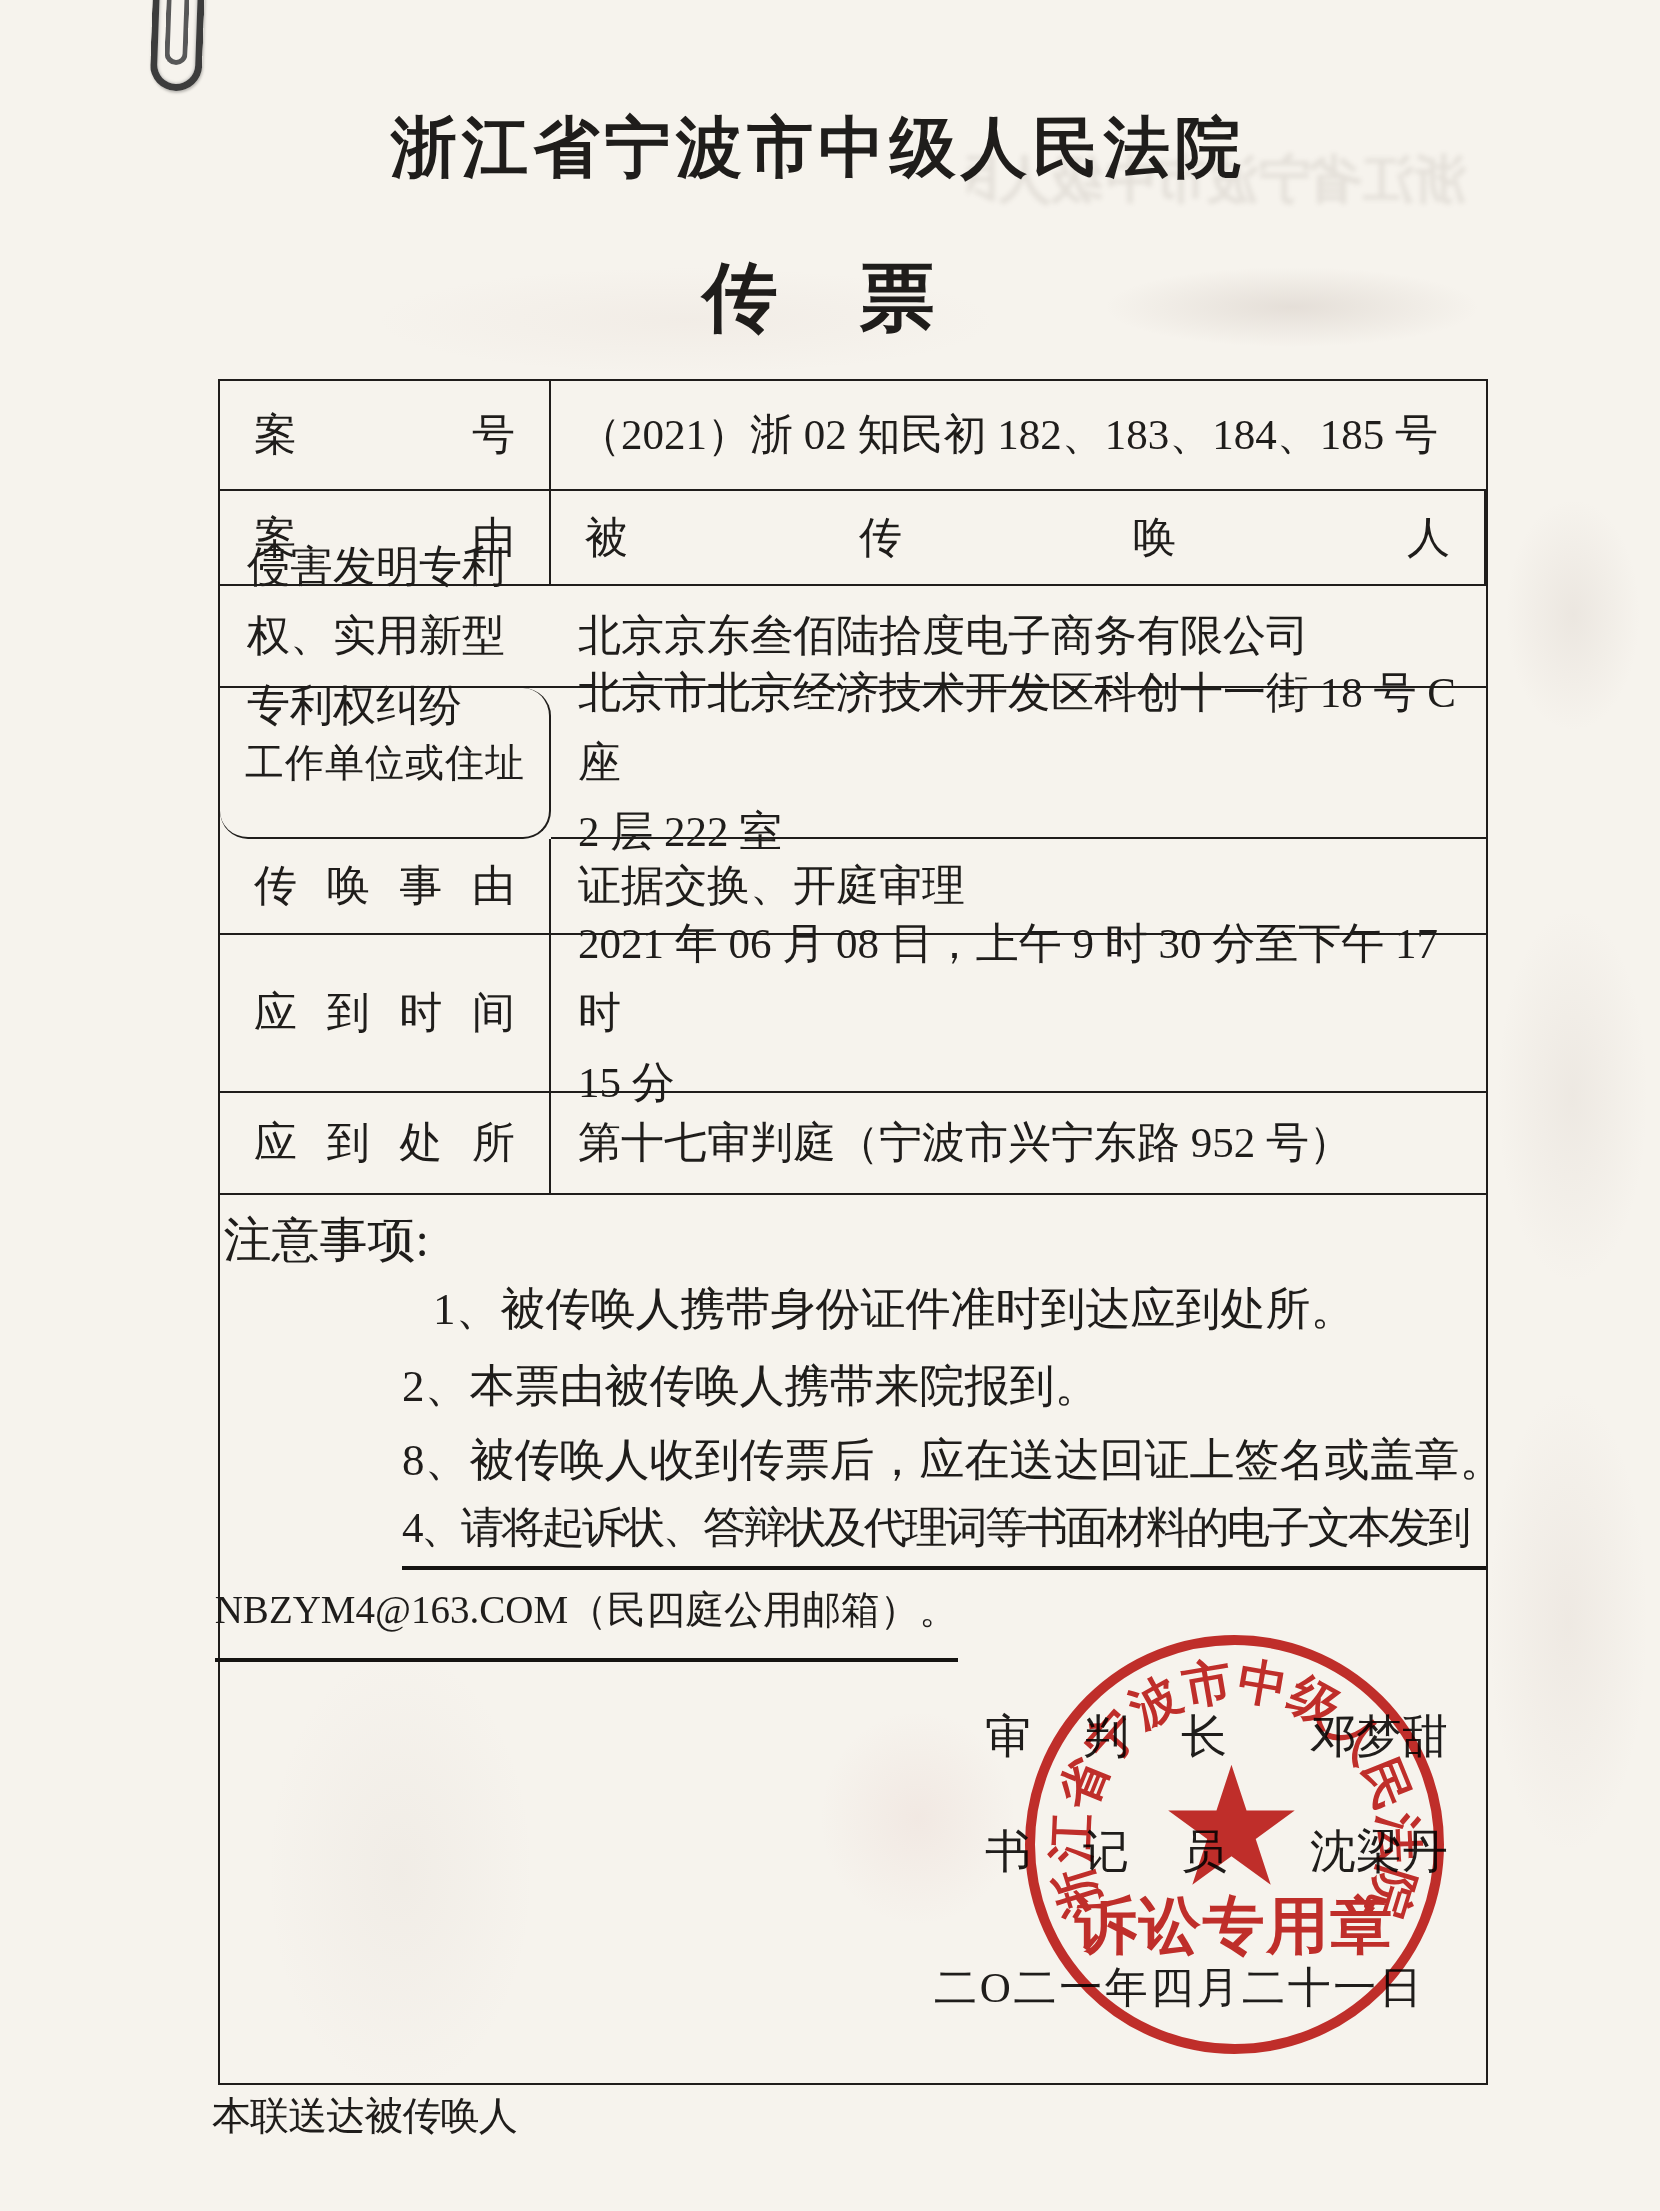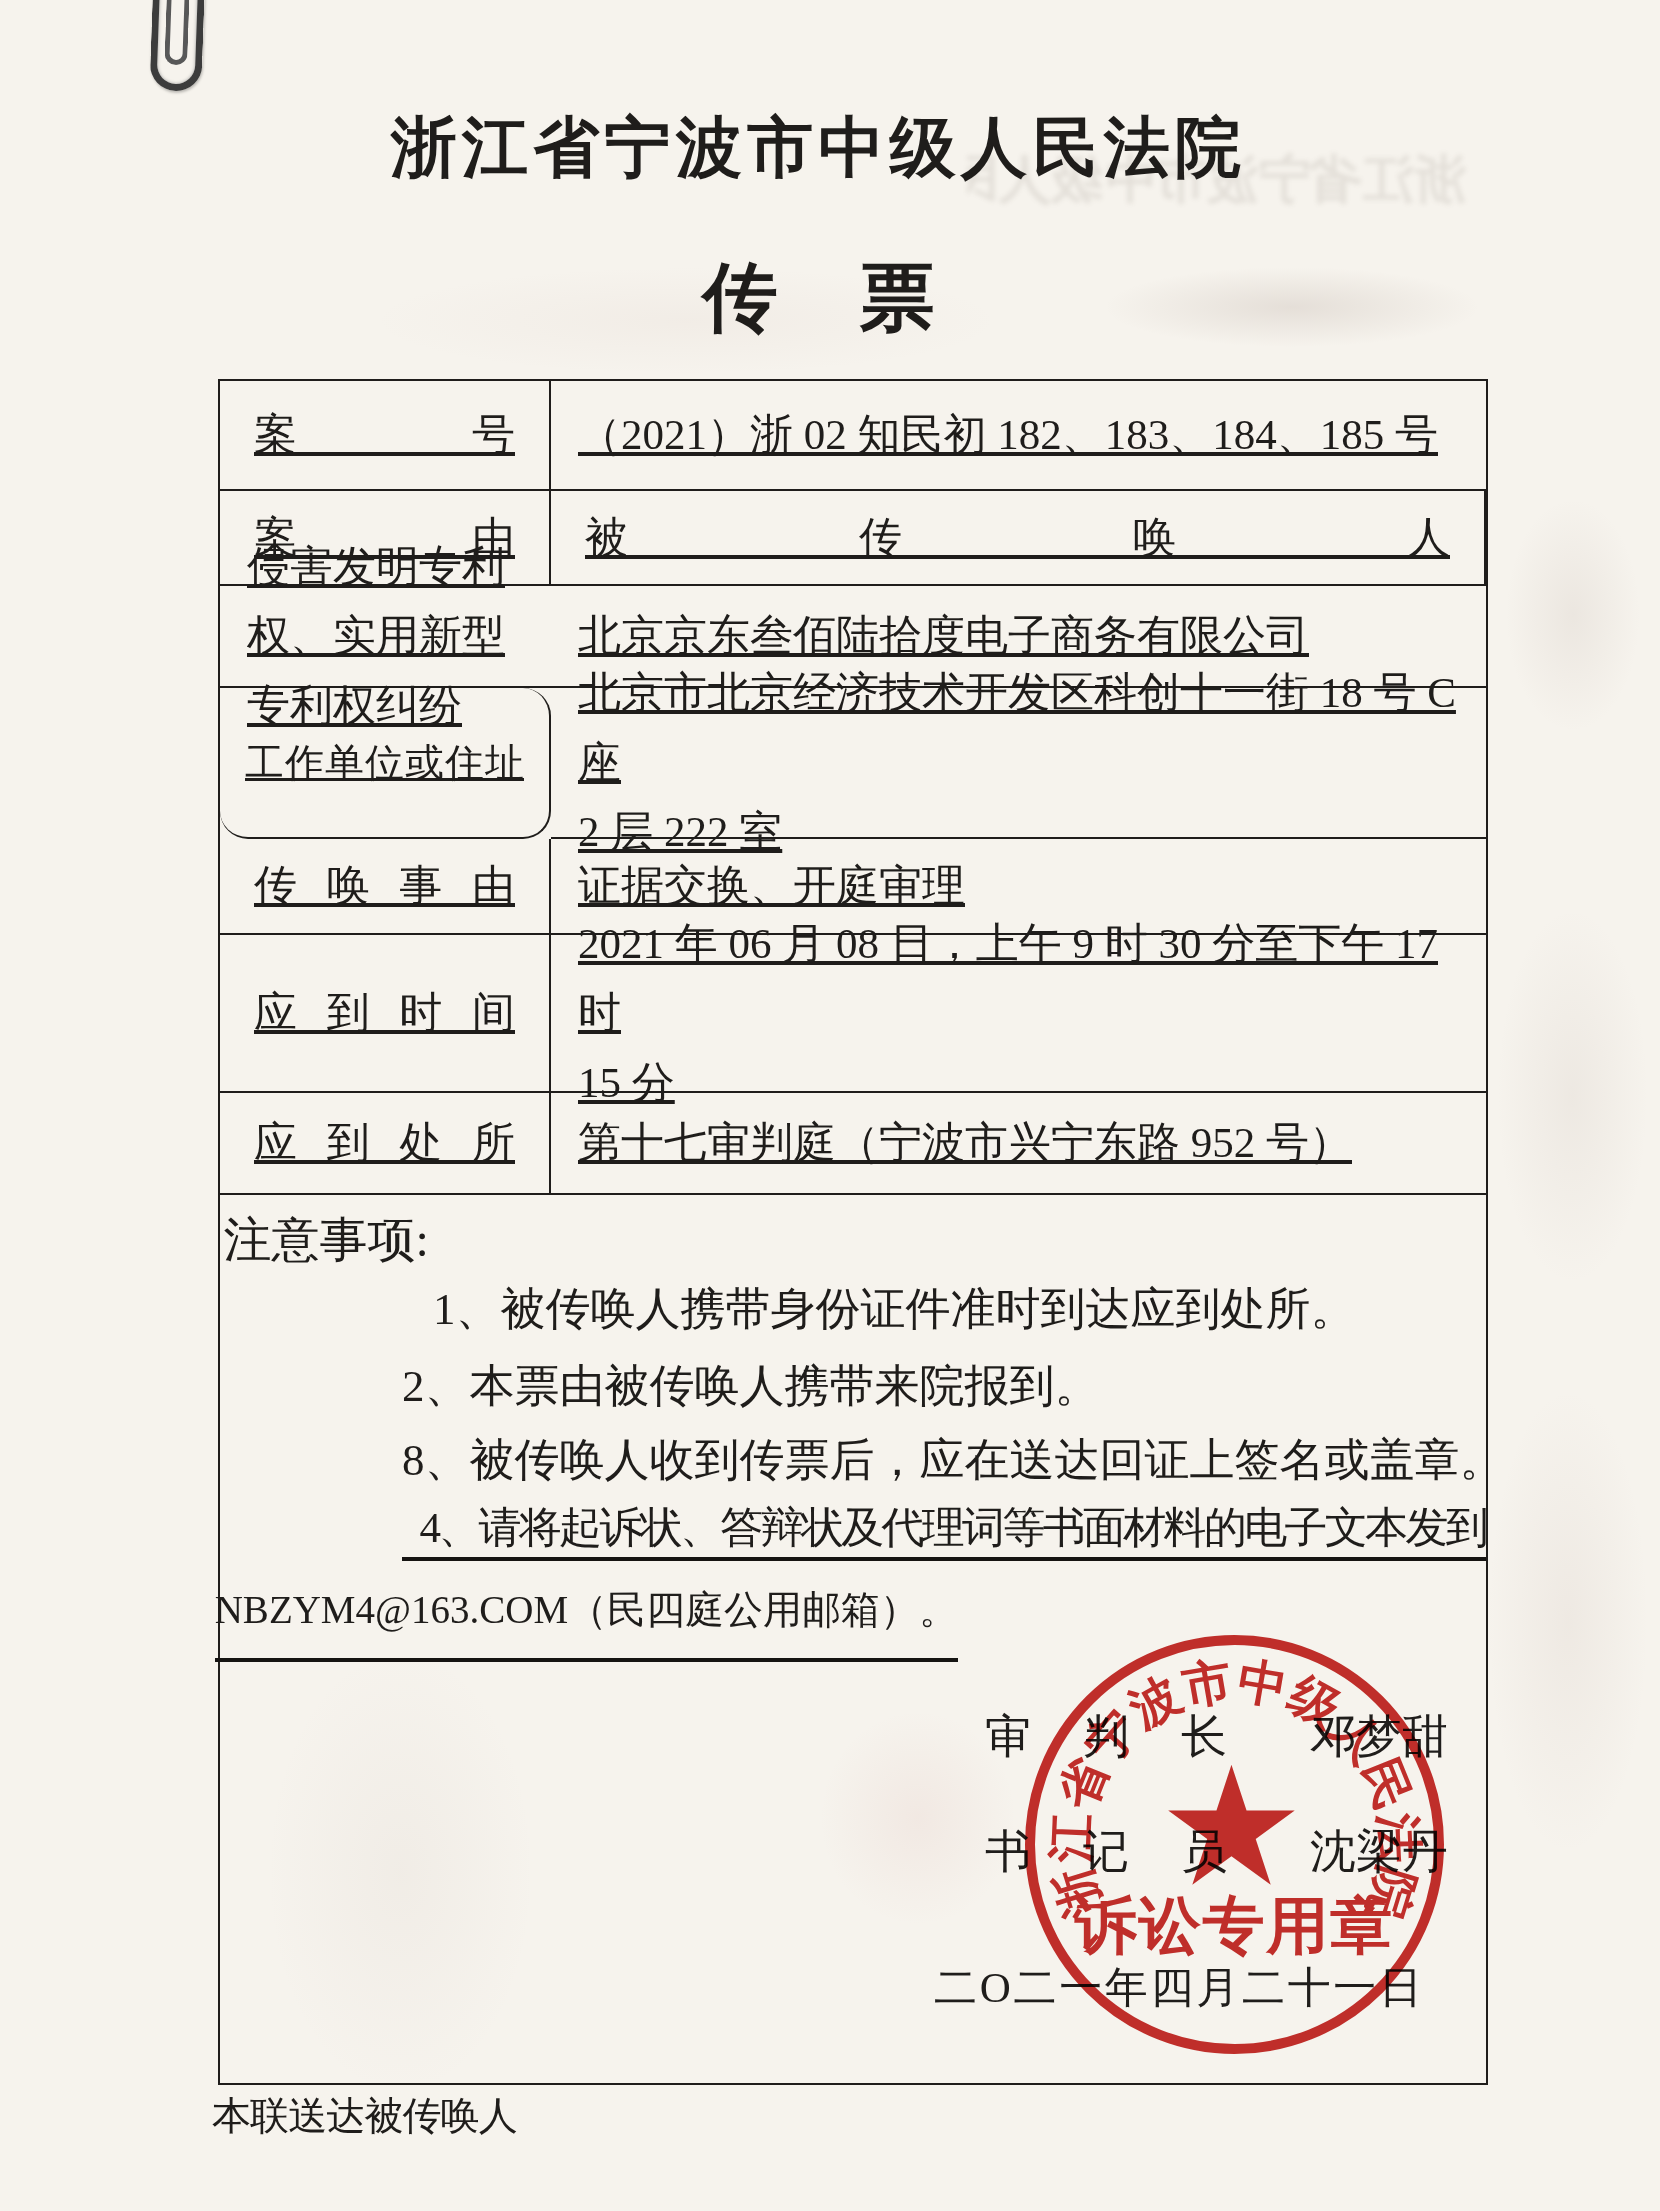--- a/index.html
+++ b/index.html
@@ -55,40 +55,40 @@
   .outer-box{
     position:absolute;left:218px;top:379px;width:1270px;height:1706px;
     border:2.7px solid var(--ink);
   }
   .summons-table{
     display:grid;
     grid-template-columns:331px 1fr;
     grid-template-rows:110px 95px 102px 151px 96px 158px 102px;
     width:100%;
   }
-  .cell{border-bottom:2.7px solid var(--ink);display:flex;align-items:center;text-decoration:underline;}
+  .cell{border-bottom:2.7px solid var(--ink);display:flex;align-items:center;}
   .cell.label{
     border-right:2.7px solid var(--ink);
     padding:0 34px;font-size:43px;
   }
   .cell.label span{width:100%;text-align:justify;text-align-last:justify;}
   .cell.label.narrow{font-size:39px;padding:0 25px;border-radius:28px;}
   .cell.value{
     padding:0 16px 0 27px;font-size:43px;line-height:1.62;
     white-space:pre-line;
   }
   
   .notes-heading{position:absolute;left:3.6px;top:827px;font-size:48px;}
   .note-item{position:absolute;left:182px;font-size:45px;white-space:nowrap;}
   .note-1{top:898px;margin-left:31px;}
   .note-2{top:975px;}
   .note-3{top:1049px;}
   .note-4{
     top:1118px;font-size:43px;letter-spacing:-2.7px;width:1084px;
-    border-bottom:4.5px solid #161412;overflow:hidden;text-align:right;
+    border-bottom:4.5px solid #161412;padding-bottom:9px;overflow:hidden;
   }
   .note-email{
     position:absolute;left:-5.3px;top:1202px;font-size:39px;
     border-bottom:4.5px solid #161412;padding-bottom:21px;white-space:nowrap;
   }
   
   .sig-row{position:absolute;font-size:46px;white-space:nowrap;}
   .sig-label{display:inline-block;width:242px;text-align:justify;text-align-last:justify;vertical-align:top;}
   .sig-name{position:absolute;left:325px;top:0;}
   .sig-judge{left:985px;top:1706px;}

